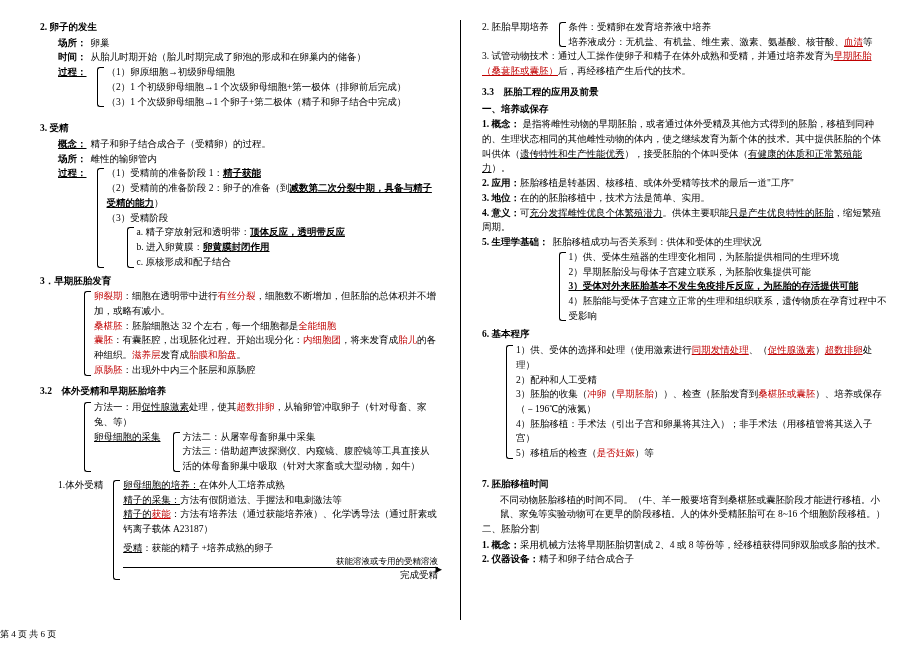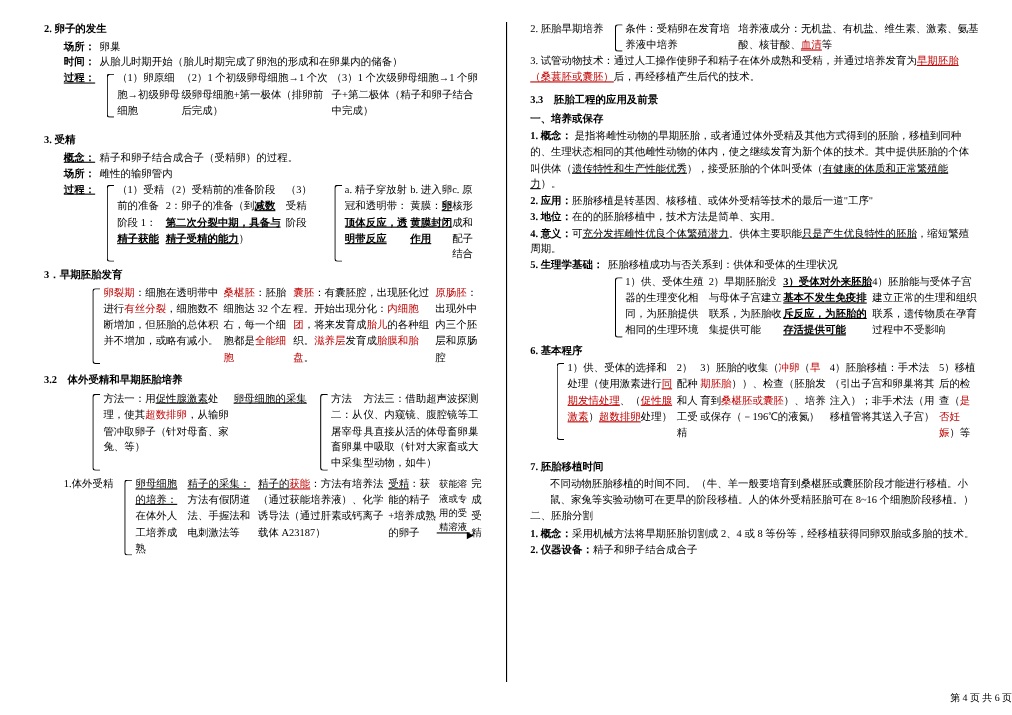--- a/index.html
+++ b/index.html
@@ -30,42 +30,42 @@
   }
   .red { color: #c00000; }
   .ul { text-decoration: underline; }
   .b { font-weight: bold; }
   p, div.line { margin-bottom: 1px; }
   .ind1 { padding-left: 18px; }
   .ind2 { padding-left: 38px; }
   .sect-head { font-weight: bold; margin-top: 6px; margin-bottom: 2px; }
   .brace-block {
     display: flex;
-    flex-direction: row;
+    flex-direction: column;
     position: relative;
     padding-left: 12px;
     margin-left: 4px;
   }
   .brace-block::before {
     content: "";
     position: absolute;
     left: 2px;
     top: 2px;
     bottom: 2px;
     width: 6px;
     border-left: 1px solid #000;
     border-top: 1px solid #000;
     border-bottom: 1px solid #000;
     border-radius: 3px 0 0 3px;
   }
   .footer {
     position: absolute;
     bottom: 8px;
     left: 0; right: 0;
-    text-align: right;
+    text-align: left;
     font-size: 9px;
   }
   .gap { height: 4px; }
   .flex { display:flex; }
   .flex .lbl { flex:0 0 auto; margin-right:4px;}
   .flex .body { flex:1; }
 </style>
 </head>
 <body>
 
@@ -143,21 +143,21 @@
     <span class="lbl">1.体外受精</span>
     <div class="body">
       <div class="brace-block">
         <div><span class="ul">卵母细胞的培养：</span><span>在体外人工培养成熟</span></div>
         <div><span class="ul">精子的采集：</span><span>方法有假阴道法、手握法和电刺激法等</span></div>
         <div><span class="ul">精子的</span><span class="red ul">获能</span><span>：方法有培养法（通过获能培养液）、化学诱导法（通过肝素或钙离子载体 A23187）</span></div>
         <div class="gap"></div>
         <div>
           <span class="ul">受精</span><span>：获能的精子 +培养成熟的卵子</span>
         </div>
-        <div style="text-align:center;font-size:8.5px">
+        <div style="text-align:right;font-size:8.5px">
           <span>获能溶液或专用的受精溶液</span>
           <div style="border-top:1px solid #000;position:relative;margin-top:-2px">
             <span style="position:absolute;right:-4px;top:-5px">▶</span>
           </div>
         </div>
         <div style="text-align:right">完成受精</div>
       </div>
     </div>
   </div>
 </div>

